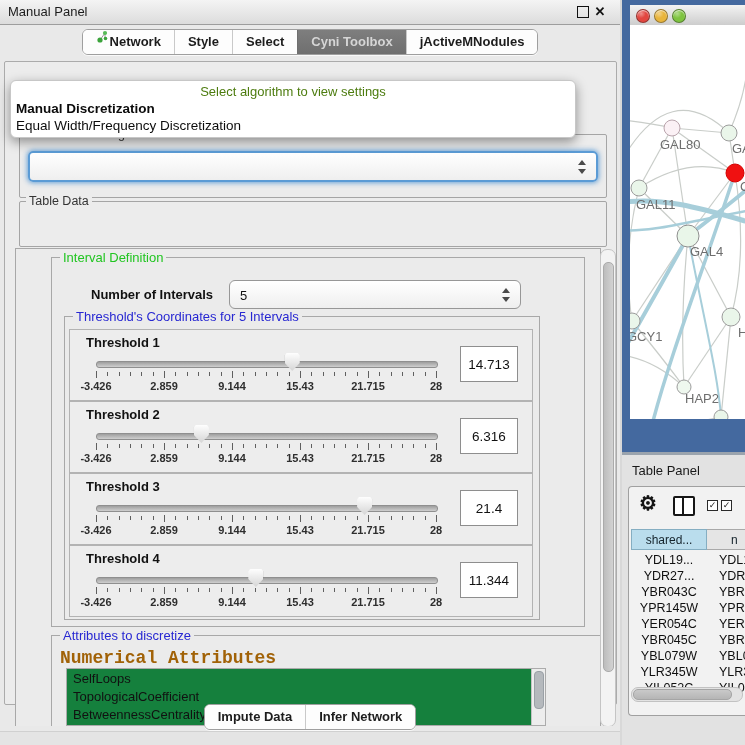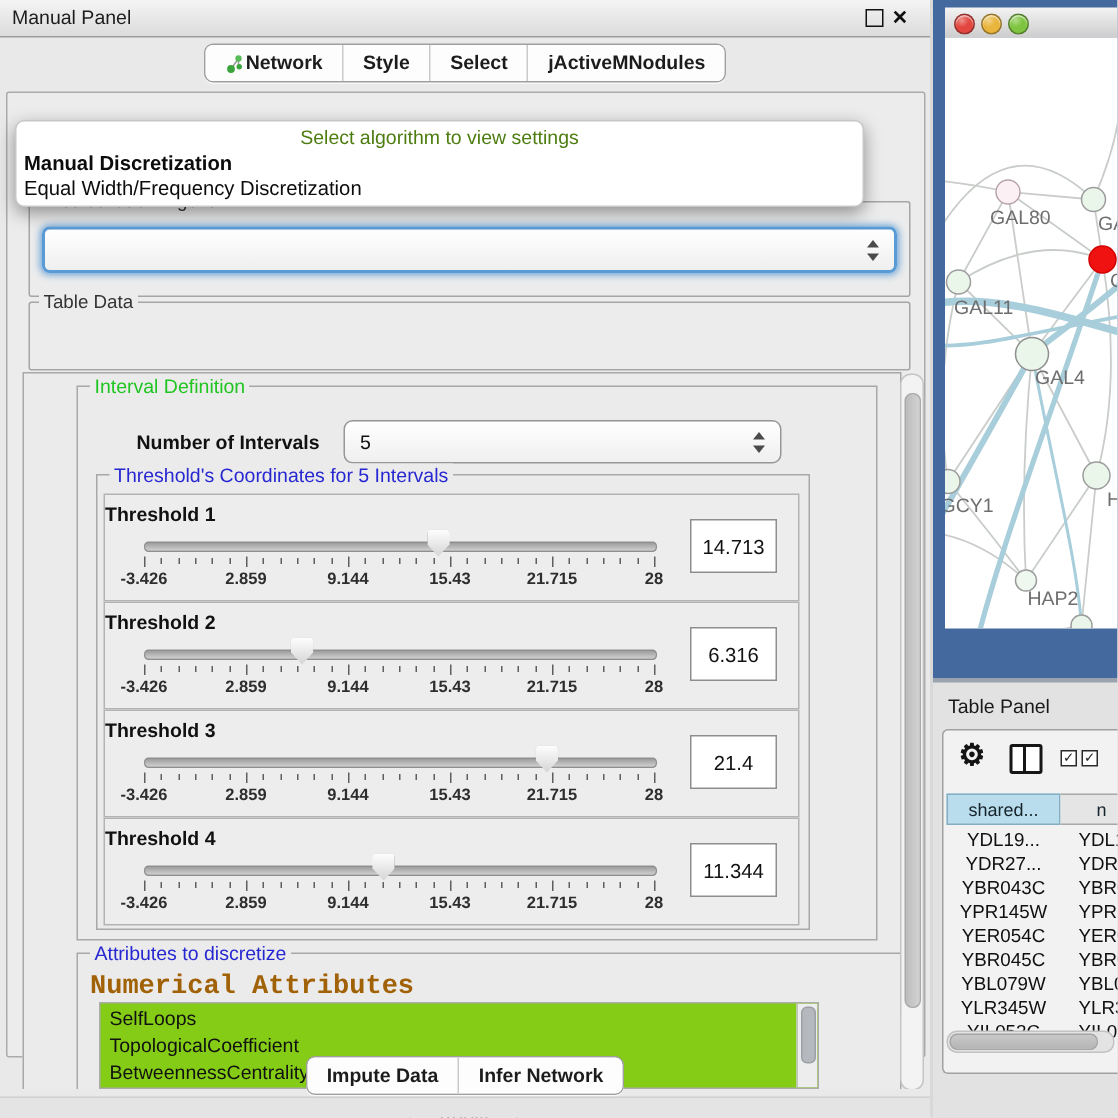--- a/index.html
+++ b/index.html
@@ -14,21 +14,21 @@
      background:linear-gradient(#f4f4f4,#dcdcdc);border-bottom:1px solid #9d9d9d;}
   #cp-title{left:8px;top:4px;font-size:13px;color:#1c1c1c;}
   .win-btn{top:6px;width:12px;height:12px;font-size:12px;color:#111;line-height:12px;text-align:center;}
   #float-btn{left:577px;width:10px;height:10px;border:1.6px solid #111;background:transparent;}
   #close-btn{left:594px;font-weight:bold;font-size:13px;}
 
   
   .segbar{display:inline-flex;border:1px solid #9f9f9f;border-radius:6px;overflow:hidden;
           background:#fff;box-shadow:0 1px 0 rgba(255,255,255,.7);}
   .seg{padding:0 13px;height:24px;line-height:24px;font-size:13px;font-weight:bold;color:#1c1c1c;
-       background:#fdfdfd;display:flex;align-items:center;gap:1px;}
+       background:#fdfdfd;display:flex;gap:1px;}
   .seg + .seg{border-left:1px solid #c9c9c9;}
   .seg.sel{background:linear-gradient(#7e7e7e,#6f6f6f);color:#d6d6d6;border-left-color:#6f6f6f;}
   #top-tabbar{left:0;top:29px;width:620px;height:28px;text-align:center;}
   #bottom-tabbar{left:0;top:704px;width:620px;height:28px;text-align:center;}
   #bottom-strip{left:0;top:731px;width:620px;height:14px;background:#e4e4e4;border-top:1px solid #d0d0d0;}
 
   
   #outer-panel{left:4px;top:61px;width:611px;height:642px;border:1px solid #ababab;
       background:#ececec;border-radius:2px;}
 
@@ -68,39 +68,39 @@
 
   #interval-group{left:35px;top:8px;width:532px;height:368px;border:1px solid #a8a8a8;}
   #interval-title{color:#21c521;}
   .gtitle{position:absolute;top:-8px;left:8px;padding:0 3px;background:#ebebeb;font-size:13px;white-space:nowrap;}
   #noi-label{left:39px;top:29px;font-size:13px;font-weight:bold;color:#111;}
   #noi-combo{left:177px;top:22px;width:290px;height:27px;border-radius:6px;}
 
   #thr-group{left:12px;top:58px;width:474px;height:302px;border:1px solid #a8a8a8;}
   #thr-title{color:#2727d2;}
   .thr-box{position:absolute;left:4px;width:462px;height:70px;border:1px solid #b3b3b3;background:#ededed;}
-  .thr-label{position:absolute;left:0;top:5px;font-size:13px;font-weight:bold;color:#111;}
+  .thr-label{position:absolute;left:16px;top:5px;font-size:13px;font-weight:bold;color:#111;}
   .track{position:absolute;left:26px;top:31px;width:340px;height:5px;border-radius:3px;
       background:linear-gradient(#9e9e9e,#cfcfcf);border:1px solid #8f8f8f;}
   .thumb{position:absolute;top:23px;width:15px;height:18px;
       background:linear-gradient(#fefefe,#d5d5d5);
       clip-path:polygon(12% 0,88% 0,100% 14%,100% 55%,50% 100%,0 55%,0 14%);
       filter:drop-shadow(0 0 1px #777);}
   .tick{position:absolute;width:1px;background:#5f5f5f;}
   .tick.minor{top:42px;height:4px;}
   .tick.major{top:41px;height:7px;}
   .tick-lab{position:absolute;top:50px;font-size:11px;font-weight:bold;color:#2e2e2e;
       transform:translateX(-50%);white-space:nowrap;}
   .val-box{position:absolute;left:390px;top:16px;width:56px;height:34px;background:#fff;
       border:1px solid #8e8e8e;font-size:13.5px;color:#111;display:flex;align-items:center;justify-content:center;}
 
   #attr-group{left:35px;top:386px;width:550px;height:100px;border:1px solid #a8a8a8;}
   #attr-title{color:#2727d2;}
   #attr-heading{left:8px;top:12px;font-size:18px;font-weight:bold;color:#a16207;font-family:Liberation Mono, monospace;}
-  #attr-list{left:14px;top:32px;width:478px;height:56px;background:#84cc16;border:1px solid #ababab;overflow:hidden;}
+  #attr-list{left:14px;top:32px;width:478px;height:56px;background:#15803d;border:1px solid #ababab;overflow:hidden;}
   .attr-item{position:absolute;left:6px;font-size:13px;color:#111;white-space:nowrap;}
   #attr-scrollbar{position:absolute;right:0;top:0;width:13px;height:100%;background:#ededed;border-left:1px solid #c2c2c2;}
   #attr-thumb{position:absolute;left:2px;top:2px;width:8px;height:36px;border-radius:4px;background:#b5b9bd;border:1px solid #9aa0a6;}
 
   #apply-row{left:5px;top:664px;width:609px;height:39px;background:#e9e9e9;}
   #apply-btn{position:absolute;left:263px;top:7px;width:72px;height:23px;border:1px solid #989898;
       border-radius:5px;background:linear-gradient(#fdfdfd,#ececec);font-size:13.5px;color:#111;
       display:flex;align-items:center;justify-content:center;font-family:inherit;}
 
   
@@ -155,20 +155,23 @@
             <circle cx="9" cy="3" r="2.1" fill="#57bb57"></circle>
             <circle cx="9.5" cy="8.5" r="1.8" fill="#3ba33b"></circle>
           </svg>
           <span>Network</span>
         </div>
         <div class="seg">
           <span>Style</span>
         </div>
         <div class="seg">
           <span>Select</span>
+        </div>
+        <div class="seg sel">
+          <span>Cyni Toolbox</span>
         </div>
         <div class="seg">
           <span>jActiveMNodules</span>
         </div>
       </div>
   </div>
 
   <div id="outer-panel" class="abs">
 
     <div id="algo-group" class="groupbox">

